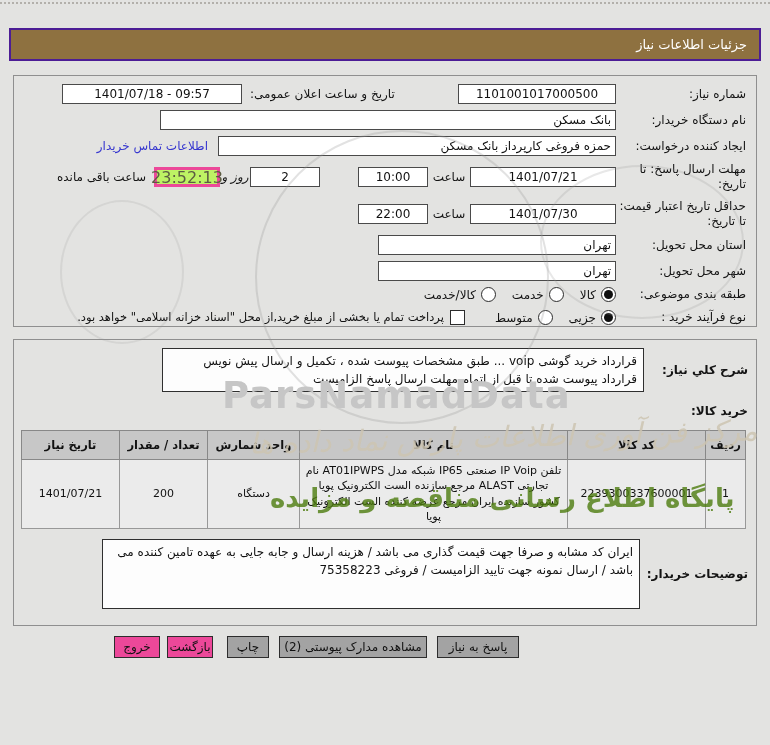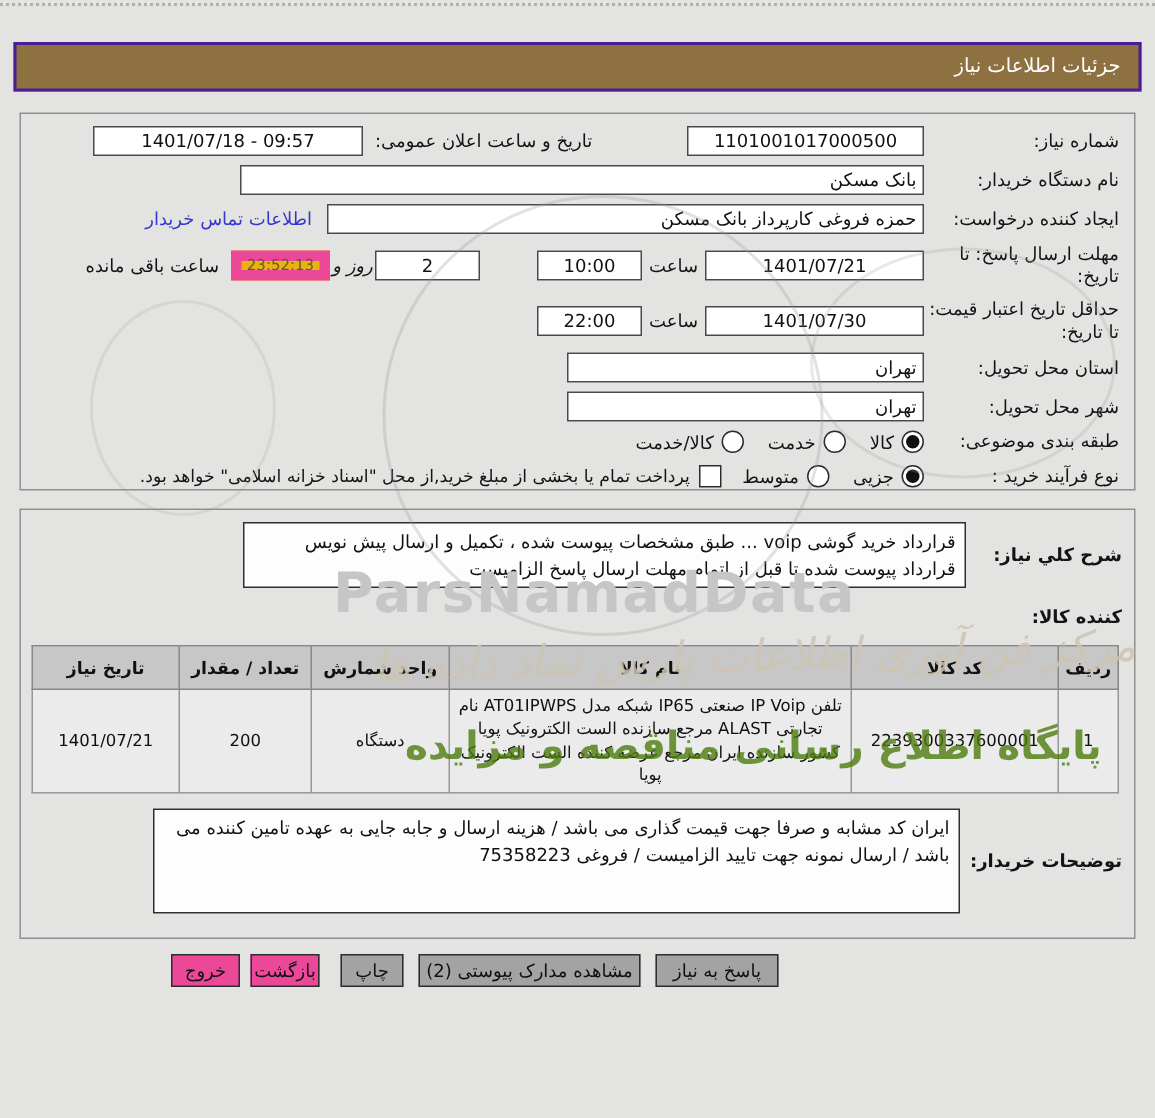--- a/index.html
+++ b/index.html
@@ -12,21 +12,21 @@
 
   .panel{margin:14px 13px 0 13px;border:1px solid #8f8f8f;box-sizing:border-box;padding:8px 4px 4px 4px;background:transparent;}
   .row{display:flex;align-items:center;margin-bottom:6px;}
   .lbl{font-size:12px;color:#141414;line-height:1.25;}
   .blbl{font-size:12px;color:#141414;font-weight:bold;}
   .field{background:#fff;border:1px solid #4a4a4a;height:20px;font-size:12px;color:#111;
     display:flex;align-items:center;box-sizing:border-box;padding:0 4px;}
   .center{justify-content:center;}
   .ltr{direction:ltr;}
   .link{font-size:12px;color:#3636cf;cursor:pointer;}
-  .yellowbox{background:#eab308;border:7px solid #ec4899;height:20px;font-size:10px;color:#5c5c42;
+  .yellowbox{background:#bef264;border:3px solid #ec4899;height:20px;font-size:16px;color:#5c5c42;
     display:flex;align-items:center;justify-content:center;box-sizing:border-box;}
   .radio{width:13px;height:13px;border:1px solid #2c2c2c;border-radius:50%;background:#fff;
     display:inline-block;position:relative;margin-left:5px;flex:none;}
   .radio.checked::after{content:'';position:absolute;top:2px;left:2px;right:2px;bottom:2px;background:#101010;border-radius:50%;}
   .checkbox{width:13px;height:13px;border:1px solid #2c2c2c;background:#fff;display:inline-block;margin-left:6px;flex:none;}
   .optlbl{font-size:12px;color:#141414;margin-left:16px;}
   .textbox{background:#fdfdfd;border:1px solid #2f2f2f;box-sizing:border-box;font-size:12px;color:#111;
     padding:3px 6px;line-height:1.5;}
   .secheader{font-size:12.5px;font-weight:bold;color:#141414;padding:0 6px;margin:10px 0 0 0;}
 
@@ -116,36 +116,36 @@
       <span class="optlbl">خدمت</span>
       <span class="radio"></span>
       <span class="optlbl">کالا/خدمت</span>
     </div>
 
     <div class="row" style="margin-bottom:0;">
       <span class="lbl" style="width:130px;padding-right:6px;">نوع فرآیند خرید :</span>
       <span class="radio checked"></span>
       <span class="optlbl">جزیی</span>
       <span class="radio"></span>
-      <span class="optlbl" style="margin-left:14px;">متوسط</span>
+      <span class="optlbl" style="margin-left:30px;">متوسط</span>
       <span class="checkbox"></span>
       <span class="lbl" style="font-size:11.5px;">پرداخت تمام یا بخشی از مبلغ خرید,از محل "اسناد خزانه اسلامی" خواهد بود.</span>
     </div>
   </div>
 
   <div class="panel" style="margin-top:12px;height:287px;padding-top:8px;">
 
     <div class="row" style="align-items:center;margin-bottom:0;">
       <span class="blbl" style="width:104px;padding-right:4px;">شرح کلي نیاز:</span>
       <div class="textbox" style="width:482px;height:44px;overflow:hidden;">قرارداد خرید گوشی voip ...   طبق مشخصات پیوست شده ، تکمیل و ارسال پیش نویس قرارداد پیوست شده تا قبل از اتمام مهلت ارسال پاسخ الزامیست</div>
     </div>
 
 
     <div class="row" style="margin:12px 0 0 0;">
-      <span class="blbl" style="width:106px;padding-right:4px;">کننده کالا:</span>
+      <span class="blbl" style="width:106px;padding-right:4px;">خرید کالا:</span>
     </div>
 
     <table class="goods">
       <colgroup>
         <col style="width:40px">
           <col style="width:138px">
           <col style="width:268px">
         <col style="width:92px">
           <col style="width:88px">
           <col style="width:98px">

